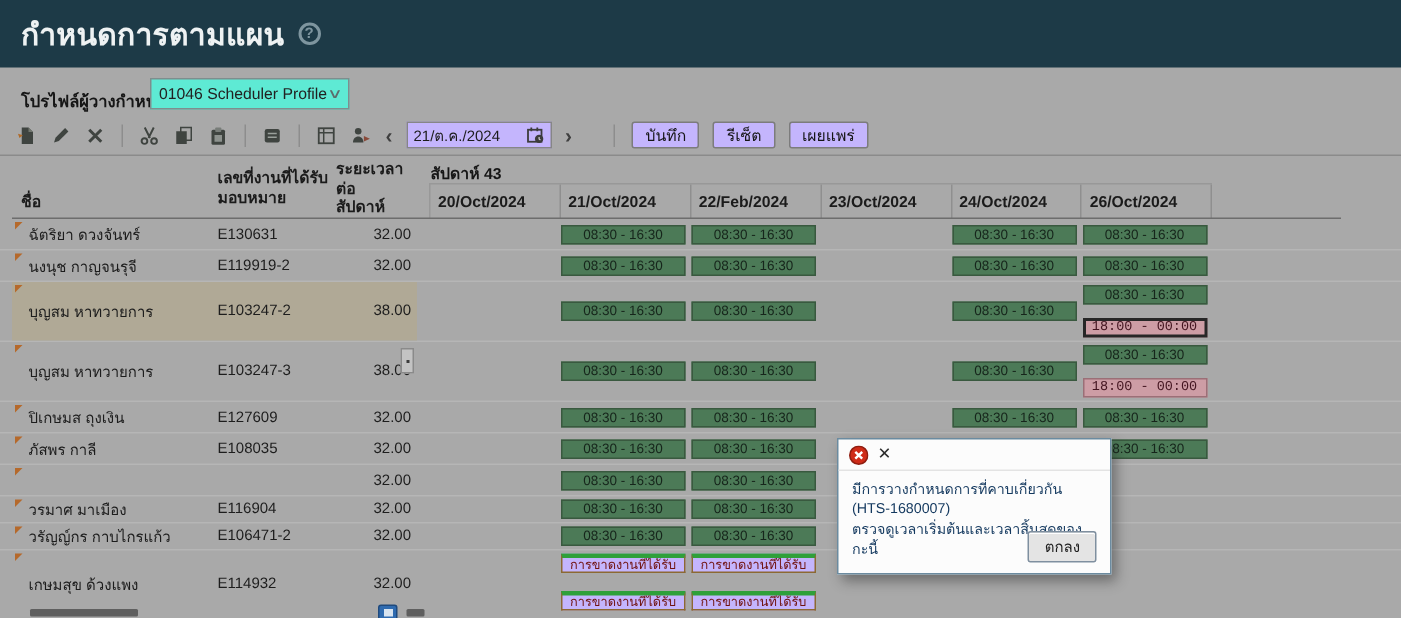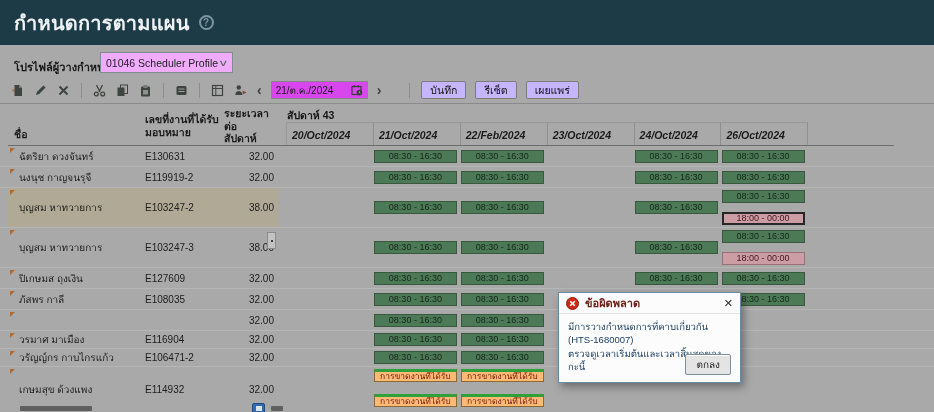--- a/index.html
+++ b/index.html
@@ -7,59 +7,59 @@
   body { font-family:"Liberation Sans","DejaVu Sans",sans-serif; }
   .screen { position:relative; width:934px; height:412px; background:#a9a9a9; overflow:hidden; }
 
   
   .appbar { position:absolute; top:0; left:0; width:934px; height:45px; background:#1d3a47; display:flex; align-items:center; padding-left:14px; gap:9px; }
   .appbar h1 { color:#eef2f3; font-size:20px; font-weight:bold; letter-spacing:.2px; }
   .help-ic { width:15px; height:15px; border:2px solid #7e959f; border-radius:50%; color:#7e959f; font-size:10px; font-weight:bold; display:flex; align-items:center; justify-content:center; }
 
   
   .profile-label { position:absolute; left:14px; top:58px; font-size:11px; font-weight:bold; color:#161616; }
-  .selectbox { position:absolute; left:100px; top:52px; width:133px; height:21px; background:#f0abfc; border:1px solid #7e8e8e; display:flex; align-items:center; padding:0 5px; font-size:10.5px; color:#222; }
+  .selectbox { position:absolute; left:100px; top:52px; width:133px; height:21px; background:#5eead4; border:1px solid #7e8e8e; display:flex; align-items:center; padding:0 5px; font-size:10.5px; color:#222; }
   .selectbox .val { flex:1; white-space:nowrap; overflow:hidden; }
   .selectbox .chv { color:#5c6c6c; font-size:9px; transform:scaleX(1.6); }
 
   
   .toolbar { position:absolute; left:10px; top:79px; height:22px; display:flex; align-items:center; gap:7px; }
   .tb-icons { display:flex; align-items:center; gap:8px; }
   .tbi { width:15px; height:15px; display:flex; align-items:center; justify-content:center; cursor:pointer; }
   .tbsep { width:1px; height:15px; background:#8d8d8d; margin:0 2px; }
   .chev { font-size:14px; color:#3f3f3f; font-weight:bold; padding:0 2px; line-height:15px; cursor:pointer; }
-  .datebox { width:97px; height:18px; background:#d946ef; border:1px solid #868686; display:flex; align-items:center; padding:0 4px; gap:4px; }
+  .datebox { width:97px; height:18px; background:#c4b5fd; border:1px solid #868686; display:flex; align-items:center; padding:0 4px; gap:4px; }
   .datebox .dval { flex:1; font-size:10px; color:#1c1c1c; white-space:nowrap; }
   .tb-btn { height:18px; background:#c4b5fd; border:1px solid #7c7c7c; border-radius:2px; font-size:10.5px; color:#141414; padding:0 8px; font-family:inherit; cursor:pointer; margin-left:2px; }
   .tb-gap { width:10px; }
   .rule { position:absolute; left:0; top:103px; width:934px; height:1px; background:#8b8b8b; }
 
   
   .thead { position:absolute; left:0; top:105px; width:934px; height:41px; }
   .h-name { position:absolute; left:14px; top:21px; font-size:10.5px; font-weight:bold; color:#1b1b1b; }
   .h-assign { position:absolute; left:145px; top:8px; width:95px; font-size:10.5px; font-weight:bold; color:#1b1b1b; white-space:pre-line; line-height:1.25; }
   .h-hours { position:absolute; left:224px; top:2px; width:50px; font-size:10.5px; font-weight:bold; color:#1b1b1b; white-space:pre-line; line-height:1.2; text-align:left; }
   .h-week { position:absolute; left:287px; top:2px; font-size:10.5px; font-weight:bold; color:#161616; }
-  .datehead { position:absolute; left:286px; top:17px; height:24px; display:flex; border-top:1px solid #989898; border-left:1px solid #989898;font-style:italic; }
+  .datehead { position:absolute; left:286px; top:17px; height:24px; display:flex; border-top:1px solid #989898; border-left:1px solid #989898; }
   .dh-cell { width:86.9px; border-right:1px solid #8f8f8f; font-size:10.5px; font-weight:bold; color:#1b1b1b; display:flex; align-items:center; padding-left:5px; }
   .headline { position:absolute; left:8px; top:40px; width:886px; height:1px; background:#6d6d6d; }
 
   
   .rows { position:absolute; left:0; top:146px; width:934px; bottom:0; overflow:hidden; }
   .trow { position:relative; width:934px; border-bottom:1px solid #b6b6b6; }
   .trow.hl::before { content:''; position:absolute; left:8px; top:0; bottom:0; width:270px; background:#b0a996; }
   .flag { position:absolute; left:10px; top:2px; width:0; height:0; border-left:5px solid #b5692b; border-bottom:5px solid transparent; }
   .cname { position:absolute; left:19px; top:0; bottom:0; width:122px; display:flex; align-items:center; font-size:10px; color:#1d1d1d; white-space:nowrap; }
   .cassign { position:absolute; left:145px; top:0; bottom:0; width:85px; display:flex; align-items:center; font-size:10px; color:#1d1d1d; }
   .chours { position:absolute; left:226px; top:0; bottom:0; width:48px; display:flex; align-items:center; justify-content:flex-end; font-size:10px; color:#1d1d1d; }
   .cell { position:absolute; width:83px; height:13px; font-size:9px; text-align:center; line-height:11px; border:1px solid; overflow:hidden; white-space:nowrap; cursor:pointer; }
   .cell.shift { background:#4c7a57; border-color:#39593f; color:#16251b; }
-  .cell.night { background:#cd9da5; border-color:#9b6f77; color:#431520; }
+  .cell.night { background:#cd9da5; border-color:#9b6f77; color:#431520;font-family:Liberation Mono, monospace; }
   .cell.night.sel { border:2px solid #272727; line-height:9px; }
-  .cell.absence { background:#fdba74; border:1px solid #8c6933; border-top:3px solid #2fa03a; color:#701310; font-size:8.5px; line-height:8px; }
+  .cell.absence { background:#c4b5fd; border:1px solid #8c6933; border-top:3px solid #2fa03a; color:#701310; font-size:8.5px; line-height:8px; }
 
   .splitter { position:absolute; left:267px; top:232px; width:9px; height:17px; background:#c3c3c3; border:1px solid #8a8a8a; }
   .splitter i { position:absolute; left:3px; top:7px; width:2px; height:2px; background:#3c3c3c; }
 
   
   .legend-bar1 { position:absolute; left:20px; top:406px; width:72px; height:5px; background:#474747; opacity:.75; border-radius:1px; }
   .legend-ic { position:absolute; left:252px; top:403px; width:13px; height:11px; background:#2f6bb0; border:1px solid #1e4a7e; border-radius:2px; }
   .legend-ic i { position:absolute; left:3px; top:2px; width:6px; height:5px; background:#d8e4f0; }
   .legend-bar2 { position:absolute; left:271px; top:406px; width:12px; height:5px; background:#474747; opacity:.75; border-radius:1px; }
 
@@ -292,21 +292,20 @@
       <i></i>
     </div>
   <div class="legend-bar2"></div>
 
   <div class="dialog">
     <div class="dlg-head">
       <svg width="13" height="13">
           <circle cx="6.5" cy="6.5" r="6" fill="#cf2b18" stroke="#8f1d10" stroke-width="1"></circle>
           <path d="M4.2 4.2l4.6 4.6M8.8 4.2L4.2 8.8" stroke="#fff" stroke-width="1.6"></path>
         </svg>
-      <span class="dlg-title">ข้อผิดพลาด</span>
       <span class="dlg-close">✕</span>
     </div>
     <div class="dlg-body">มีการวางกำหนดการที่คาบเกี่ยวกัน (HTS-1680007)
 ตรวจดูเวลาเริ่มต้นและเวลาสิ้นสุดของกะนี้</div>
     <button class="dlg-ok">ตกลง</button>
   </div>
 
 </div>
 
 </body></html>

